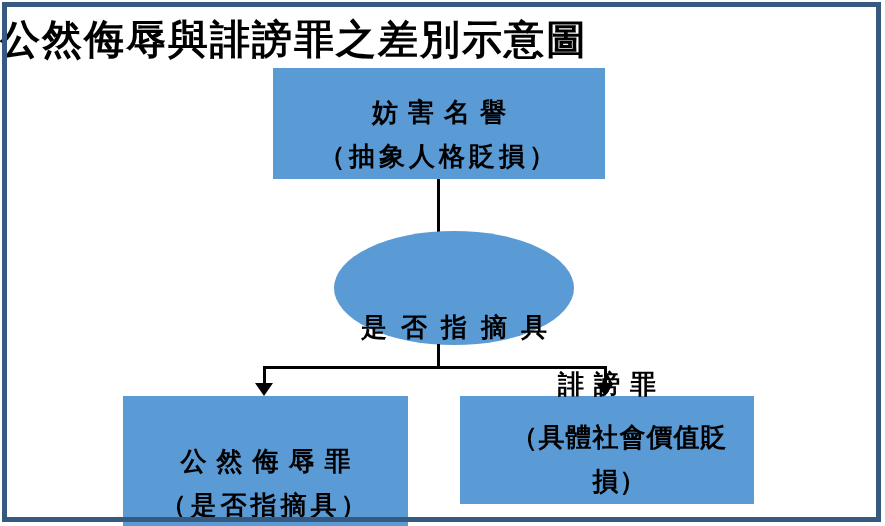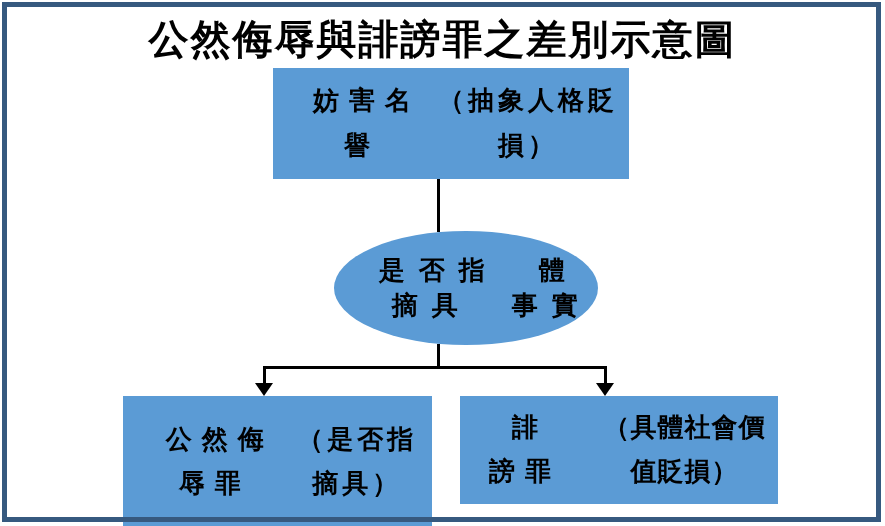--- a/index.html
+++ b/index.html
@@ -22,52 +22,50 @@
     right: 4px;
     bottom: 4px;
     border: 5px solid var(--frame_border, #36597F);
     pointer-events: none;
   }
   .title {
     position: absolute;
     left: 0;
     top: 12px;
     width: 100%;
-    text-align: center;
     font-size: 40px;
     font-weight: bold;
     letter-spacing: 2px;
     color: var(--text_color, #000);
   }
   .node {
     position: absolute;
     background: var(--shape_fill, #5B9BD5);
     color: var(--text_color, #000);
     display: flex;
-    flex-direction: row;
+    flex-direction: column;
     align-items: center;
-    justify-content: space-between;
+    justify-content: flex-end;
     font-weight: bold;
     text-align: center;
-    padding-left: 24px;
   }
   .node .line1 {
     font-size: 26px;
     letter-spacing: 10px;
     text-indent: 10px;
     line-height: 1.7;
   }
   .node .line2 {
     font-size: 26px;
     letter-spacing: 4px;
     line-height: 1.7;
   }
   .box-top    { left: 273px; top: 68px;  width: 332px; height: 111px; }
   .box-left   { left: 123px; top: 396px; width: 285px; height: 132px; }
-  .box-right  { left: 460px; top: 396px; width: 294px; height: 108px; }
+  .box-right  { left: 460px; top: 396px; width: 294px; height: 108px; gap: 8px; }
   .box-right .line2 { letter-spacing: 1px; margin-left: 25px; }
   .ellipse {
     left: 334px; top: 231px; width: 240px; height: 114px;
     border-radius: 50%;
   }
   .ellipse .line1, .ellipse .line2 {
     font-size: 26px;
     letter-spacing: 14px;
     text-indent: 14px;
     line-height: 1.35;
@@ -101,21 +99,20 @@
 
   <div class="node box-top">
     <div class="line1">妨害名譽</div>
     <div class="line2">（抽象人格貶損）</div>
   </div>
 
   <div class="connector stem-1"></div>
 
   <div class="node ellipse">
     <div class="line1">是否指摘具</div>
-    <div class="line2">體事實</div>
   </div>
 
   <div class="connector stem-2"></div>
   <div class="connector branch-h"></div>
   <div class="connector drop-left"></div>
   <div class="connector drop-right"></div>
   <div class="arrowhead arrowhead-left"></div>
   <div class="arrowhead arrowhead-right"></div>
 
   <div class="node box-left">

